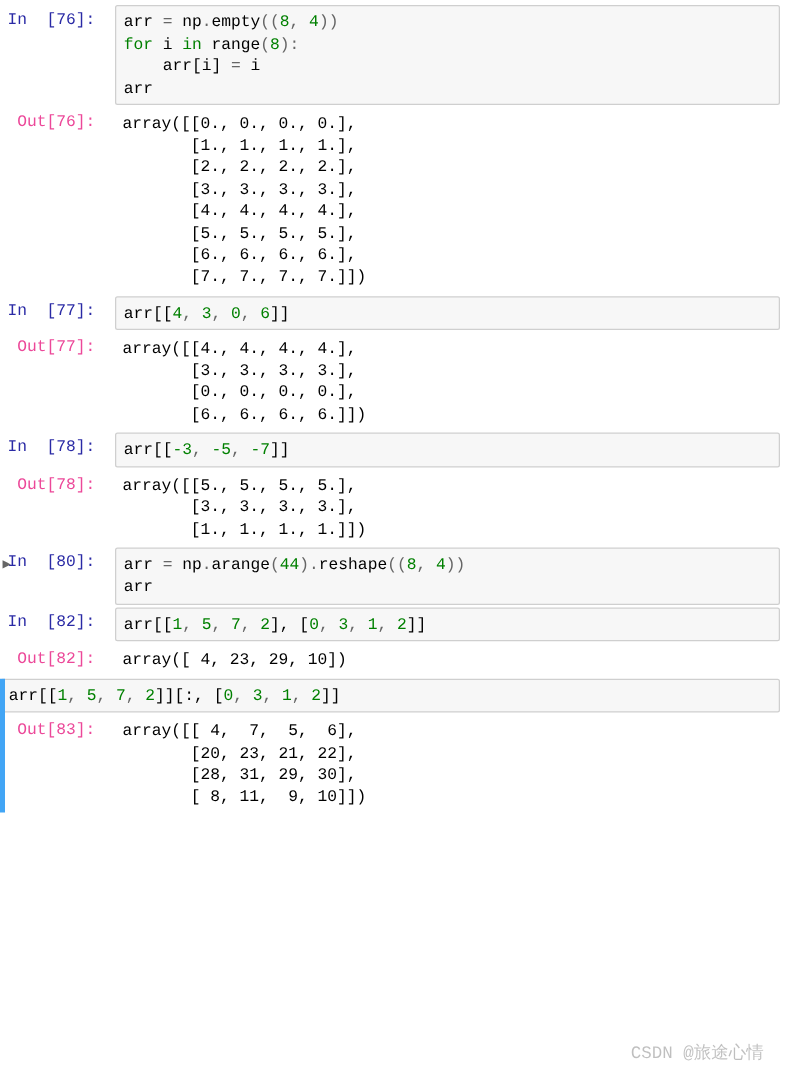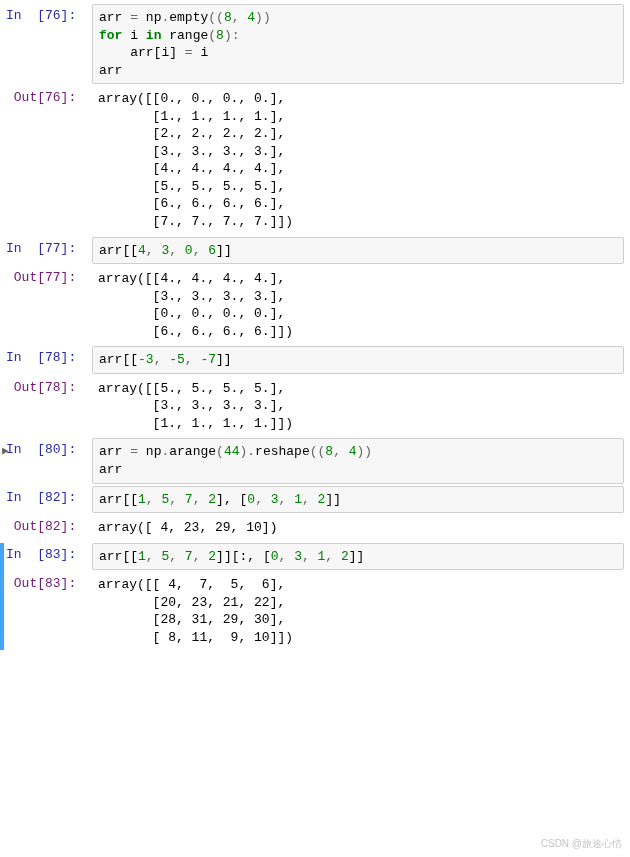--- a/index.html
+++ b/index.html
@@ -14,21 +14,21 @@
 .cell { display: flex; margin-bottom: 2px; }
 .prompt {
   width: 92px;
   flex-shrink: 0;
   text-align: right;
   padding-right: 8px;
   padding-top: 4px;
   white-space: pre;
 }
 .in .prompt { color: #2a2aa5; }
-.out .prompt { color: #701a75; }
+.out .prompt { color: #ec4899; }
 .input-area {
   flex: 1;
   background: #f7f7f7;
   border: 1px solid #cfcfcf;
   border-radius: 2px;
   padding: 4px 6px;
   margin-right: 6px;
   white-space: pre;
   line-height: 1.35;
 }
@@ -47,29 +47,29 @@
 }
 .cell-wrap { position: relative; }
 .active-bar {
   position: absolute;
   left: 0; top: 0; bottom: 0;
   width: 4px;
   background: #42a5f5;
 }
 .watermark {
   position: fixed;
-  right: 8px;
+  right: 19px;
   bottom: 6px;
   color: rgba(0,0,0,0.25);
-  font-family: Liberation Sans, sans-serif;
-  font-size: 10px;
+  font-family: Liberation Mono, monospace;
+  font-size: 14px;
   pointer-events: none;
 }
 
-.k { color: #008000; font-weight: bold; }  
+.k { color: #008000; font-weight: normal; }  
 .n { color: #000; }                          
 .o { color: #666; }                          
 .fn { color: #000; }
 .num { color: #008000; }
 </style>
 </head>
 <body>
 
 <div class="cell-wrap">
   <div class="cell in">
@@ -135,21 +135,20 @@
   </div>
   <div class="cell out">
     <div class="prompt">Out[82]: </div>
     <div class="output-area">array([ 4, 23, 29, 10])</div>
   </div>
 </div>
 
 <div class="cell-wrap">
   <div class="active-bar"></div>
   <div class="cell in">
-    <div class="prompt">In  [83]: </div>
     <div class="input-area"><span class="n">arr[[</span><span class="num">1</span><span class="o">, </span><span class="num">5</span><span class="o">, </span><span class="num">7</span><span class="o">, </span><span class="num">2</span><span class="n">]][:, [</span><span class="num">0</span><span class="o">, </span><span class="num">3</span><span class="o">, </span><span class="num">1</span><span class="o">, </span><span class="num">2</span><span class="n">]]</span></div>
   </div>
   <div class="cell out">
     <div class="prompt">Out[83]: </div>
     <div class="output-area">array([[ 4,  7,  5,  6],
        [20, 23, 21, 22],
        [28, 31, 29, 30],
        [ 8, 11,  9, 10]])</div>
   </div>
 </div>

